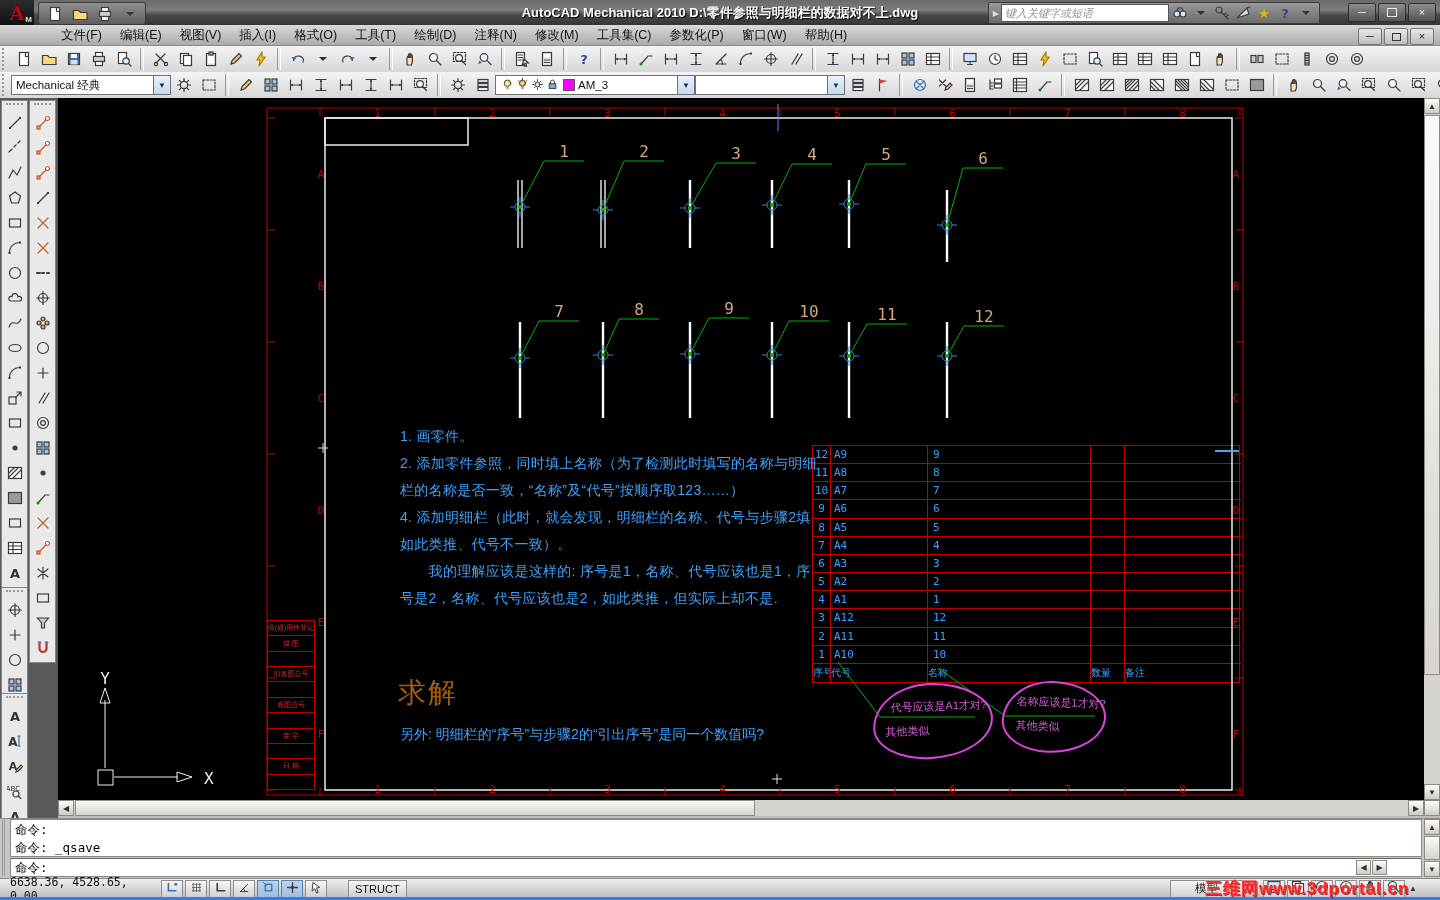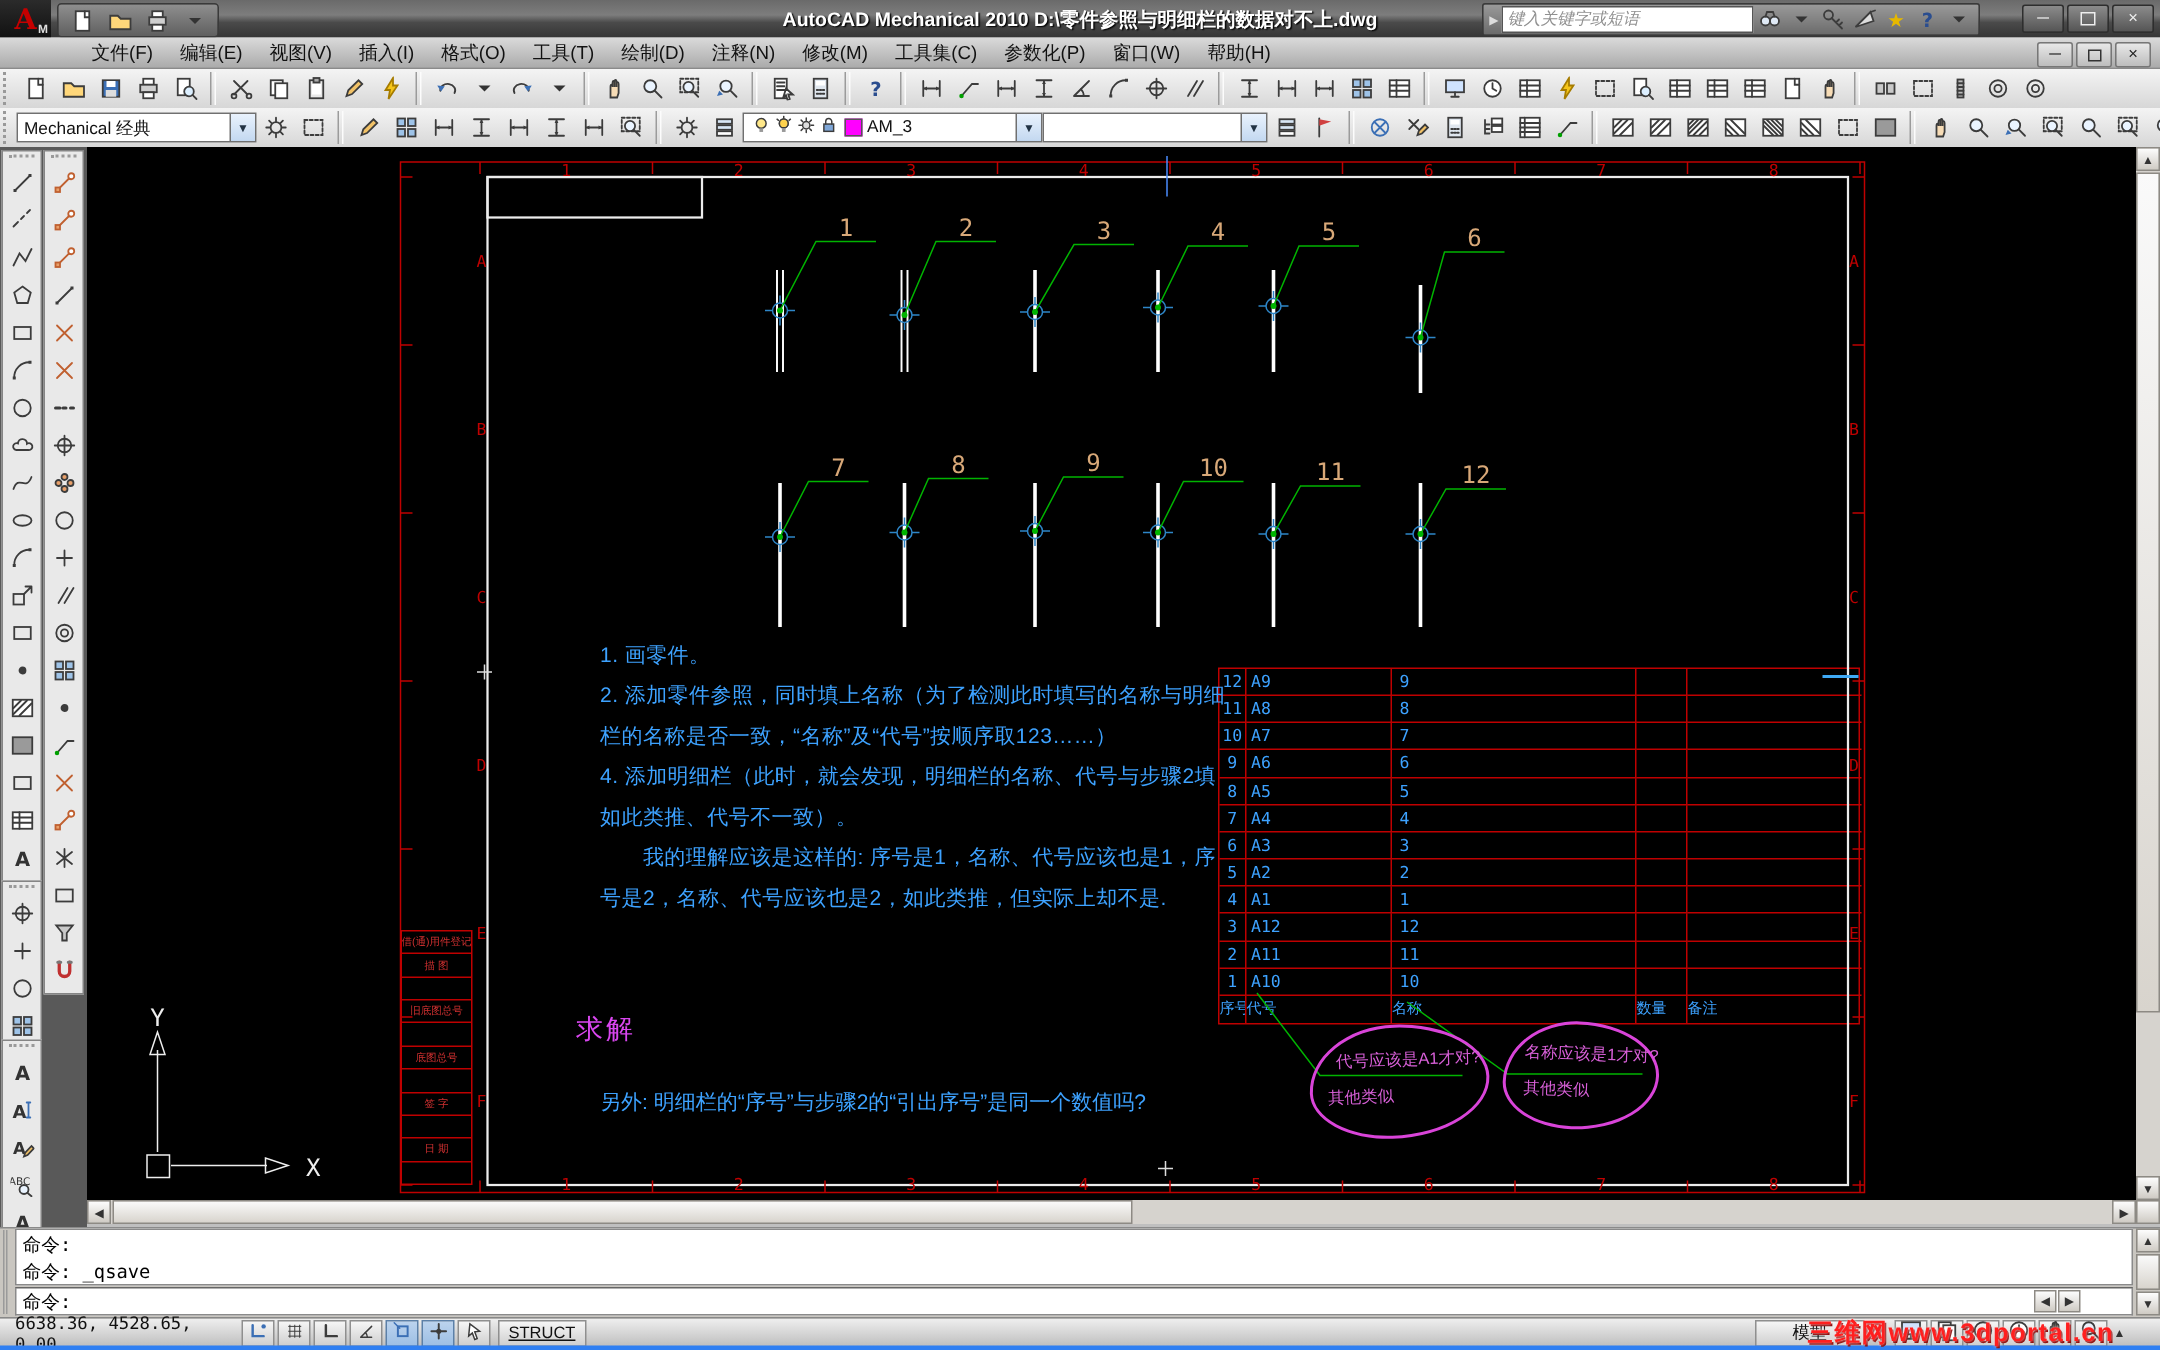--- a/index.html
+++ b/index.html
@@ -47,21 +47,21 @@
   
   #dock{left:0;top:98px;width:58px;height:720px;background:#595959;}
   .vstrip{position:absolute;width:27px;background:#e9e9e9;border:1px solid #858585;box-sizing:border-box;}
   .vgrip{height:5px;border-top:2px dotted #9a9a9a;margin:2px 4px;}
   .vbtn{width:25px;height:25px;display:flex;align-items:center;justify-content:center;}
   
   #canvas{left:58px;top:98px;width:1366px;height:702px;background:#000;overflow:hidden;}
   #overlay{position:absolute;left:0;top:0;z-index:6;pointer-events:none;}
   #notes{position:absolute;left:342px;top:330px;width:390px;z-index:3;}
   #notes .nline{height:27px;font-size:14px;color:#3da2ff;white-space:nowrap;letter-spacing:.3px;}
-  #seek{position:absolute;left:326px;top:576px;font-size:18px;color:#d946ef;z-index:3;letter-spacing:2px;}
+  #seek{position:absolute;left:340px;top:576px;font-size:28px;color:#a16207;z-index:3;letter-spacing:2px;}
   #footnote{position:absolute;left:342px;top:628px;font-size:14px;color:#3da2ff;z-index:3;white-space:nowrap;}
   #bom{position:absolute;left:754px;top:347px;width:428px;z-index:2;display:grid;
     grid-template-columns:18px 97px 163px 34px 116px;grid-template-rows:repeat(12,18.17px) 18px;
     border:1px solid #bf0000;box-sizing:border-box;font-family:"DejaVu Sans Mono",monospace;}
   .bcell{border-right:1px solid #bf0000;border-bottom:1px solid #bf0000;color:#3da2ff;font-size:11px;
     line-height:17px;overflow:hidden;white-space:nowrap;}
   .bcell.last{border-right:none;}
   .bcell.c0{text-align:center;} .bcell.c1{padding-left:3px;} .bcell.c2{padding-left:5px;}
   .bcell.hdr{font-size:10px;border-bottom:none;font-family:"DejaVu Sans",sans-serif;}
   #titleblock{position:absolute;left:209px;top:522px;width:48px;height:170px;z-index:2;
@@ -89,22 +89,22 @@
   #cmdprompt{left:10px;top:858px;width:1412px;height:19px;background:#fff;border:1px solid #8a8a8a;
     border-top:1px solid #666;font-family:"DejaVu Sans Mono",monospace;font-size:12.5px;color:#000;
     padding:0 4px;line-height:17px;box-sizing:border-box;}
   
   #status{left:0;top:878px;width:1440px;height:19px;background:linear-gradient(#efefef,#bdbdbd);
     border-top:1px solid #888;display:flex;align-items:center;font-size:12px;color:#111;}
   #coords{width:150px;padding-left:10px;font-family:"DejaVu Sans Mono",monospace;font-size:11.5px;flex:none;}
   .stbtn{width:20px;height:16px;margin:0 1px;background:linear-gradient(#f6f6f6,#cfcfcf);
     border:1px solid #8f8f8f;display:flex;align-items:center;justify-content:center;flex:none;}
   .stbtn.pressed{background:linear-gradient(#bcd3ee,#9dbfe4);border:1px solid #5c80a8;}
-  #structbtn{height:16px;padding:0 6px;margin-left:4px;background:linear-gradient(#f6f6f6,#cfcfcf);
-    border:1px solid #8f8f8f;font-size:11px;display:flex;align-items:center;flex:none;text-decoration:underline;}
+  #structbtn{height:16px;padding:0 6px;margin-left:20px;background:linear-gradient(#f6f6f6,#cfcfcf);
+    border:1px solid #8f8f8f;font-size:11px;display:flex;align-items:center;flex:none;}
   #modelbtn{height:16px;padding:0 24px;background:linear-gradient(#f6f6f6,#cfcfcf);border:1px solid #8f8f8f;
     font-size:11.5px;display:flex;align-items:center;flex:none;margin-right:19px;text-align:right;}
   #rightstatus{margin-left:auto;display:flex;align-items:center;padding-right:20px;}
   #watermark{position:absolute;left:1205px;top:877px;z-index:20;font-size:17px;font-weight:bold;color:#ff1f1f;
     text-shadow:0 0 2px #ffd6d6,1px 1px 0 #8a0000;white-space:nowrap;letter-spacing:1px;}
   #bottomline{left:0;top:897px;width:1440px;height:3px;background:#2f7ff2;}
   #trayarrow{width:14px;height:16px;display:flex;align-items:center;justify-content:center;font-size:8px;color:#333;}
 </style>
 </head>
 <body>

